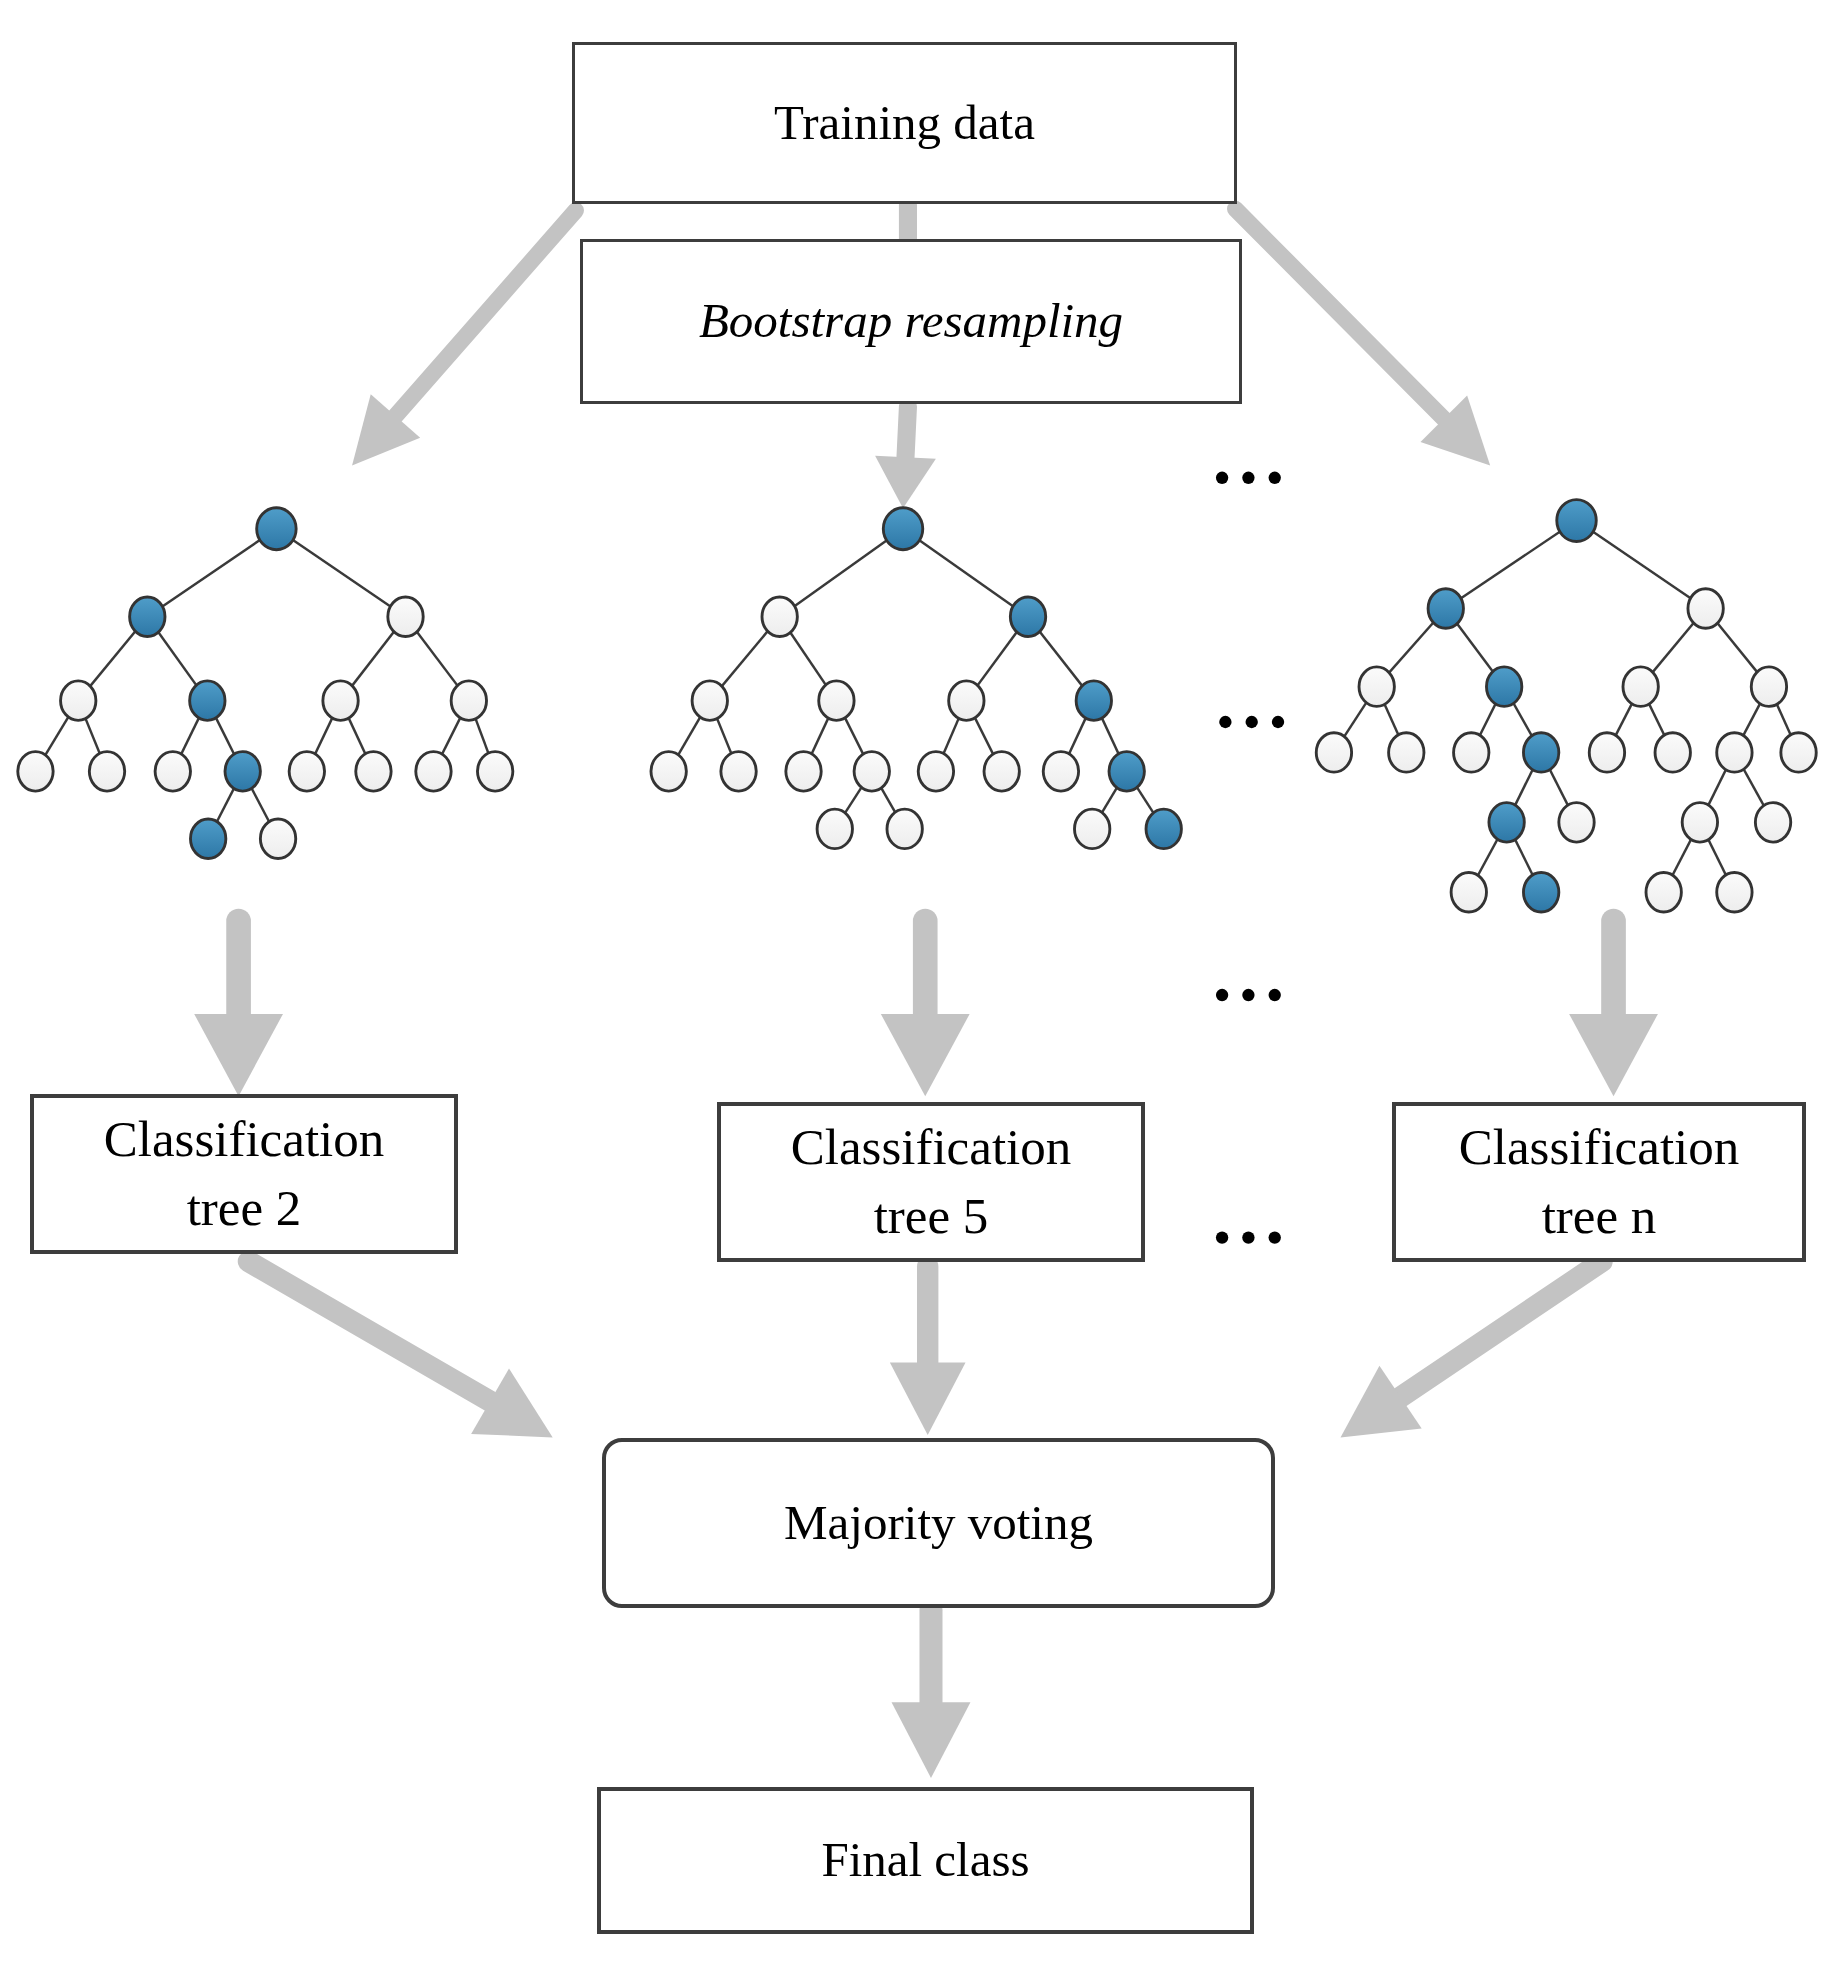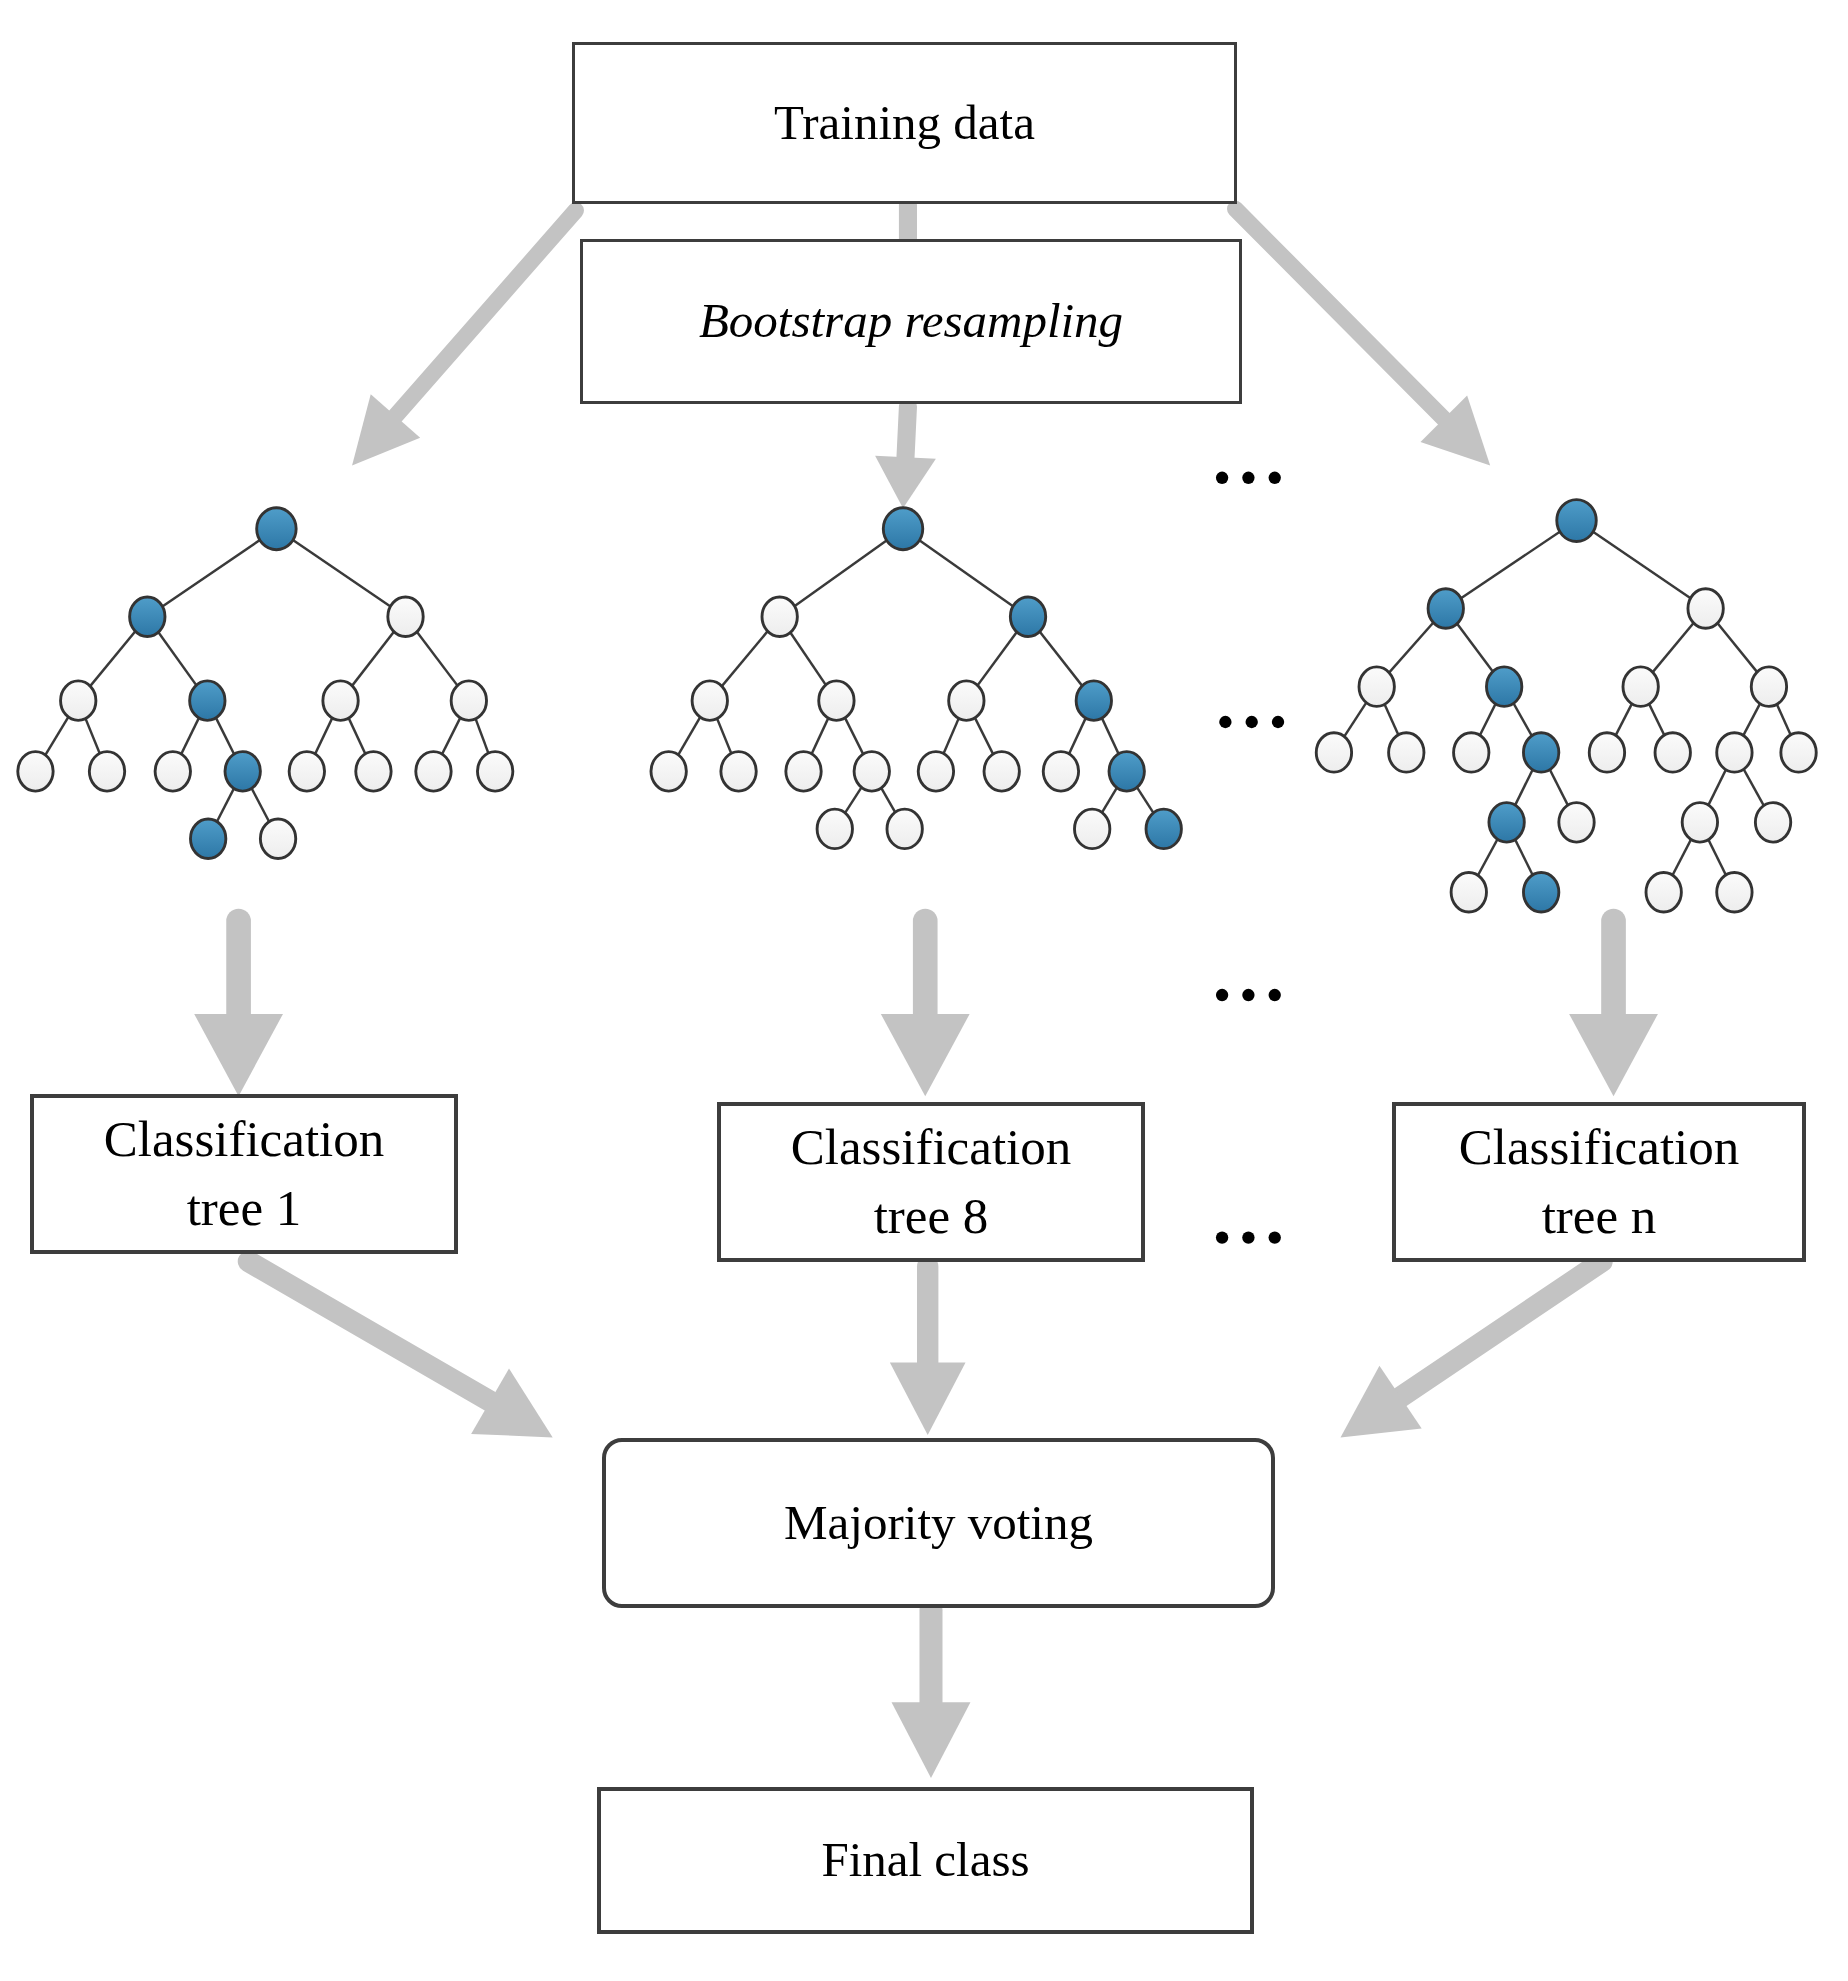--- a/index.html
+++ b/index.html
@@ -200,26 +200,26 @@
   <div class="box" id="box-training">
     <span>Training data</span>
   </div>
 
   <div class="box" id="box-bootstrap">
     <span>Bootstrap resampling</span>
   </div>
 
   <div class="box" id="box-ct1">
     <span>Classification</span>
-    <span class="l2">tree 1</span>
+    <span class="l2">tree 2</span>
   </div>
 
   <div class="box" id="box-ct2">
     <span>Classification</span>
-    <span class="l2">tree 8</span>
+    <span class="l2">tree 5</span>
   </div>
 
   <div class="box" id="box-ctn">
     <span>Classification</span>
     <span class="l2">tree n</span>
   </div>
 
   <div class="box" id="box-majority">
     <span>Majority voting</span>
   </div>

